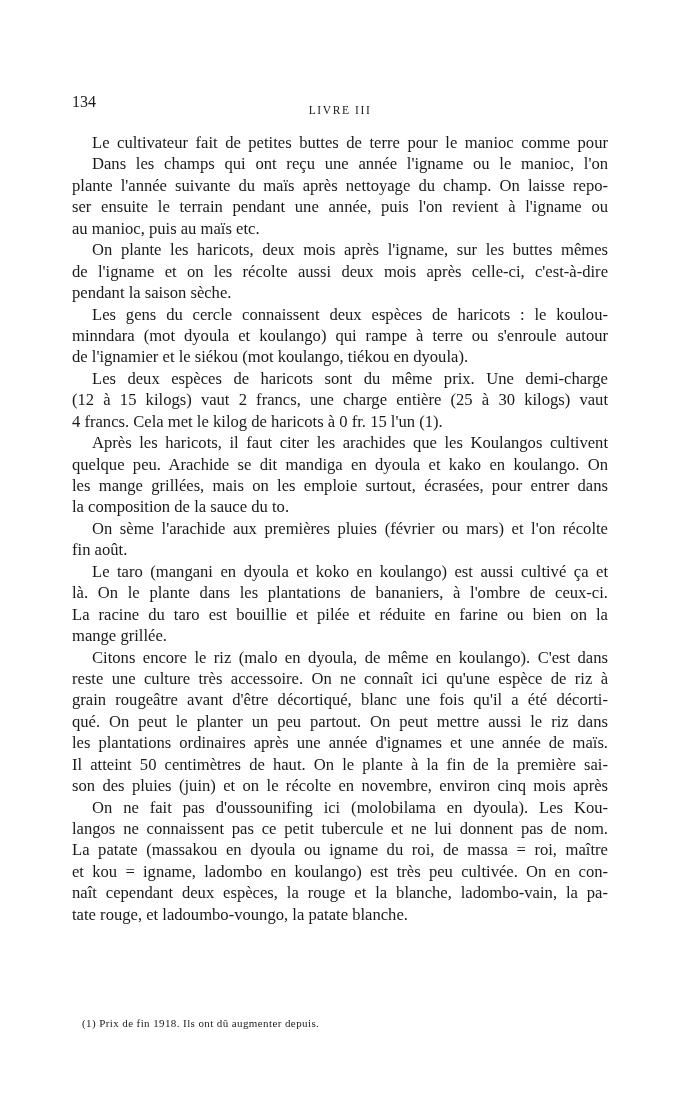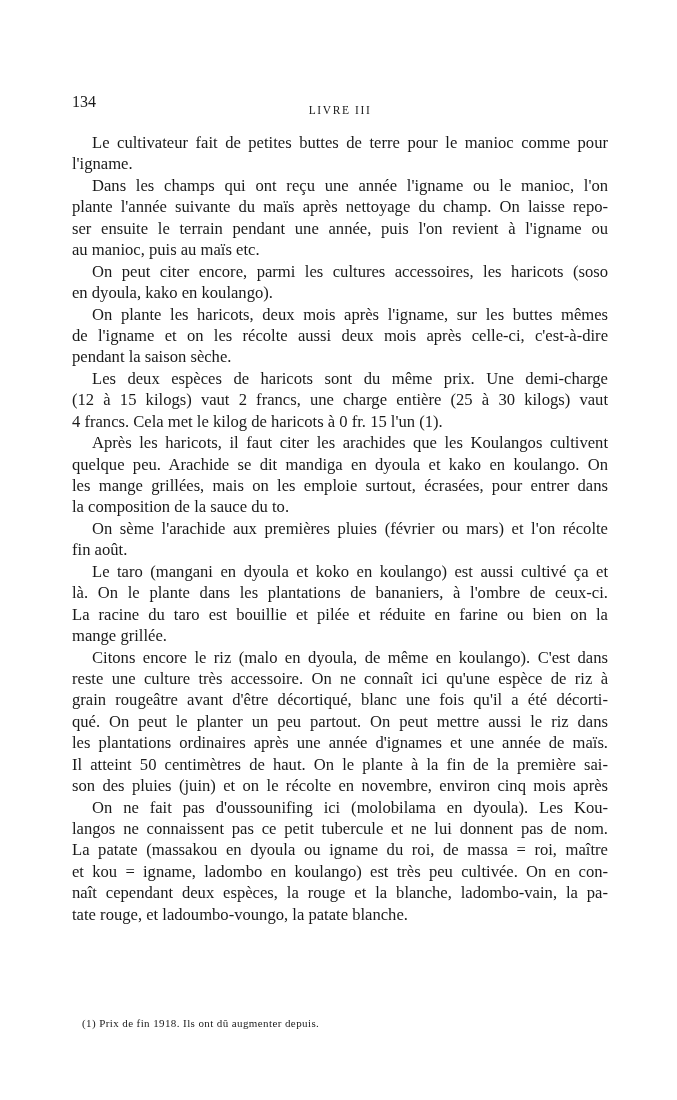--- a/index.html
+++ b/index.html
@@ -89,41 +89,41 @@
 
   <div class="running-head">
     <span class="folio">134</span>
     <span class="book-title">LIVRE III</span>
   </div>
 
   <div class="body-text">
 
     <div>
       <span class="line indent">Le cultivateur fait de petites buttes de terre pour le manioc comme pour</span>
-      <span class="line last">l'igname.</span>
     </div>
 
     <div>
       <span class="line indent">Dans les champs qui ont reçu une année l'igname ou le manioc, l'on</span>
       <span class="line">plante l'année suivante du maïs après nettoyage du champ. On laisse repo-</span>
       <span class="line">ser ensuite le terrain pendant une année, puis l'on revient à l'igname ou</span>
       <span class="line last">au manioc, puis au maïs etc.</span>
     </div>
 
-    <div>
-      <span class="line indent">On peut citer encore, parmi les cultures accessoires, les haricots (soso</span>
-      <span class="line last">en dyoula, kako en koulango).</span>
-    </div>
 
     <div>
       <span class="line indent">On plante les haricots, deux mois après l'igname, sur les buttes mêmes</span>
       <span class="line">de l'igname et on les récolte aussi deux mois après celle-ci, c'est-à-dire</span>
       <span class="line last">pendant la saison sèche.</span>
     </div>
 
+    <div>
+      <span class="line indent">Les gens du cercle connaissent deux espèces de haricots : le koulou-</span>
+      <span class="line">minndara (mot dyoula et koulango) qui rampe à terre ou s'enroule autour</span>
+      <span class="line last">de l'ignamier et le siékou (mot koulango, tiékou en dyoula).</span>
+    </div>
 
     <div>
       <span class="line indent">Les deux espèces de haricots sont du même prix. Une demi-charge</span>
       <span class="line">(12 à 15 kilogs) vaut 2 francs, une charge entière (25 à 30 kilogs) vaut</span>
       <span class="line last">4 francs. Cela met le kilog de haricots à 0 fr. 15 l'un (1).</span>
     </div>
 
     <div>
       <span class="line indent">Après les haricots, il faut citer les arachides que les Koulangos cultivent</span>
       <span class="line">quelque peu. Arachide se dit mandiga en dyoula et kako en koulango. On</span>

